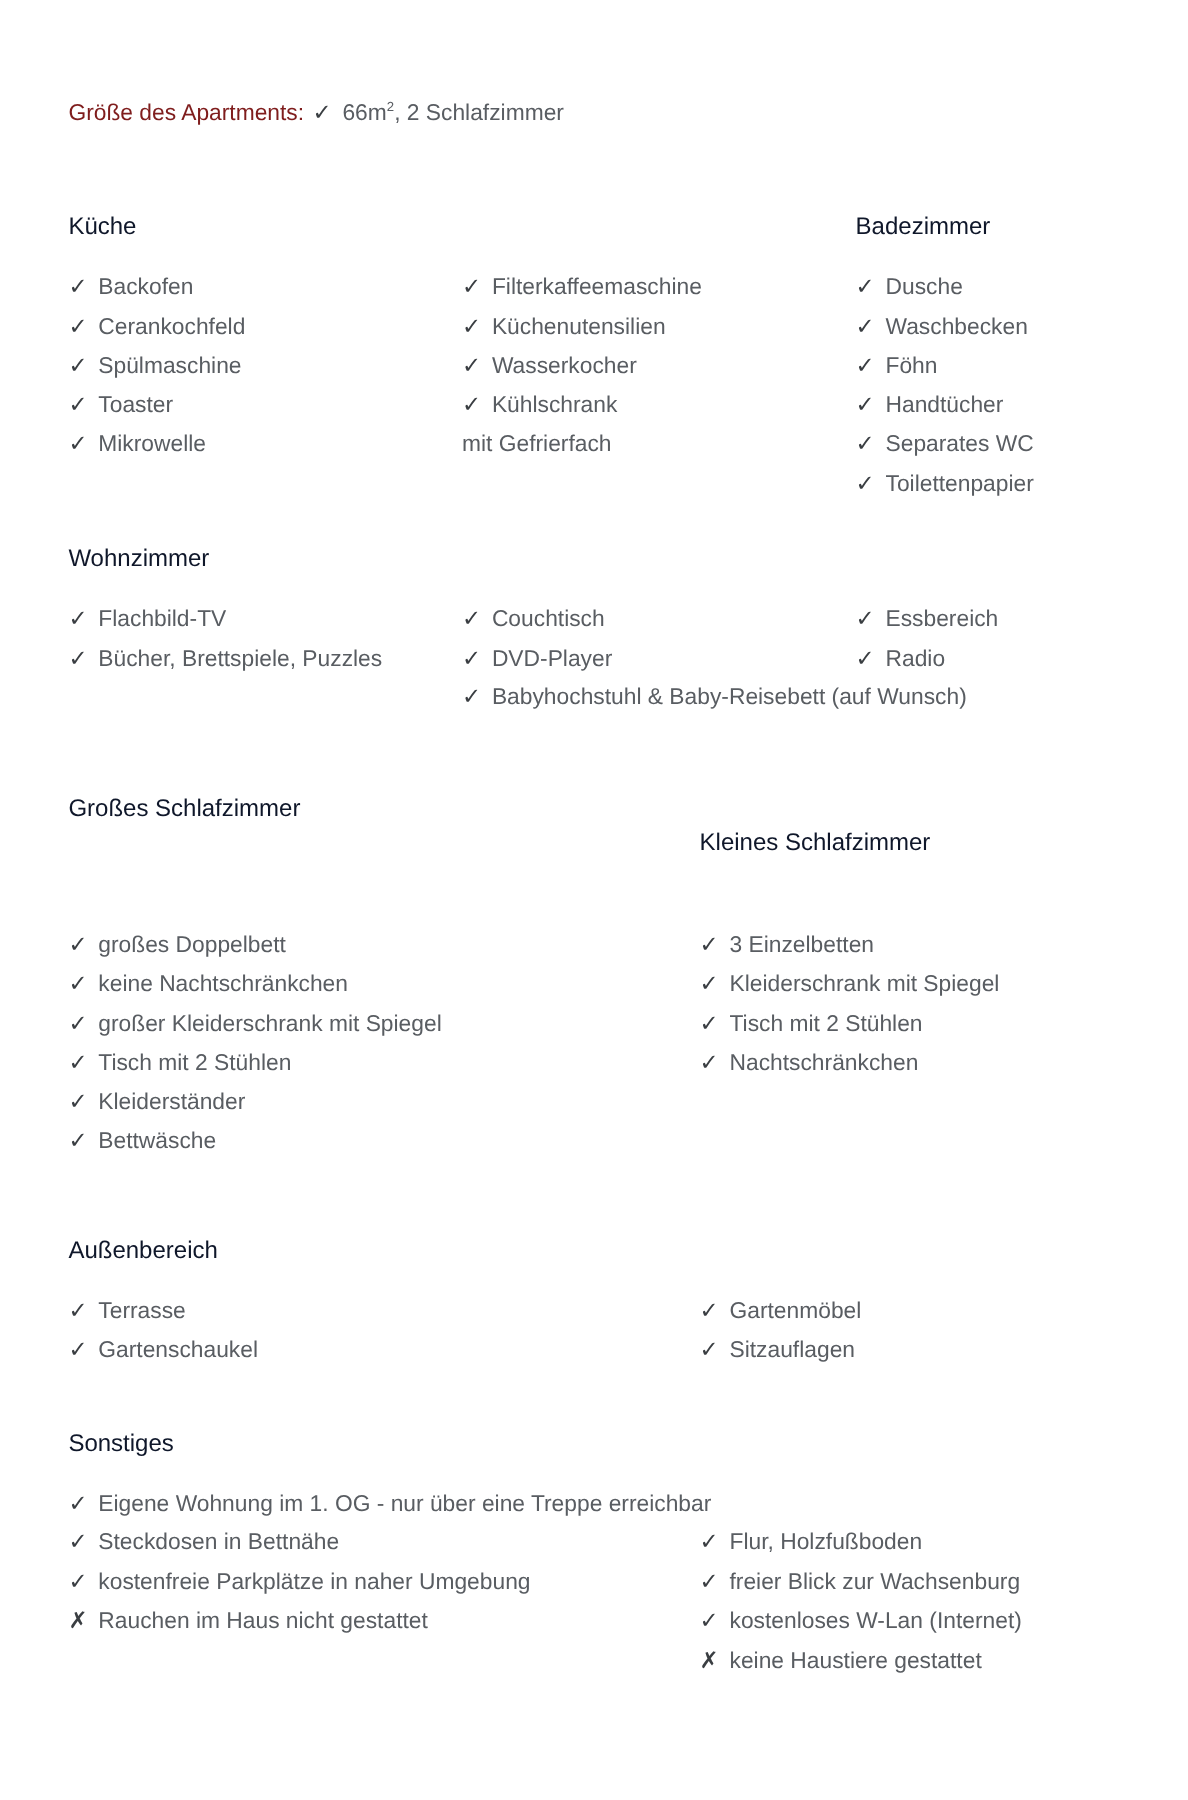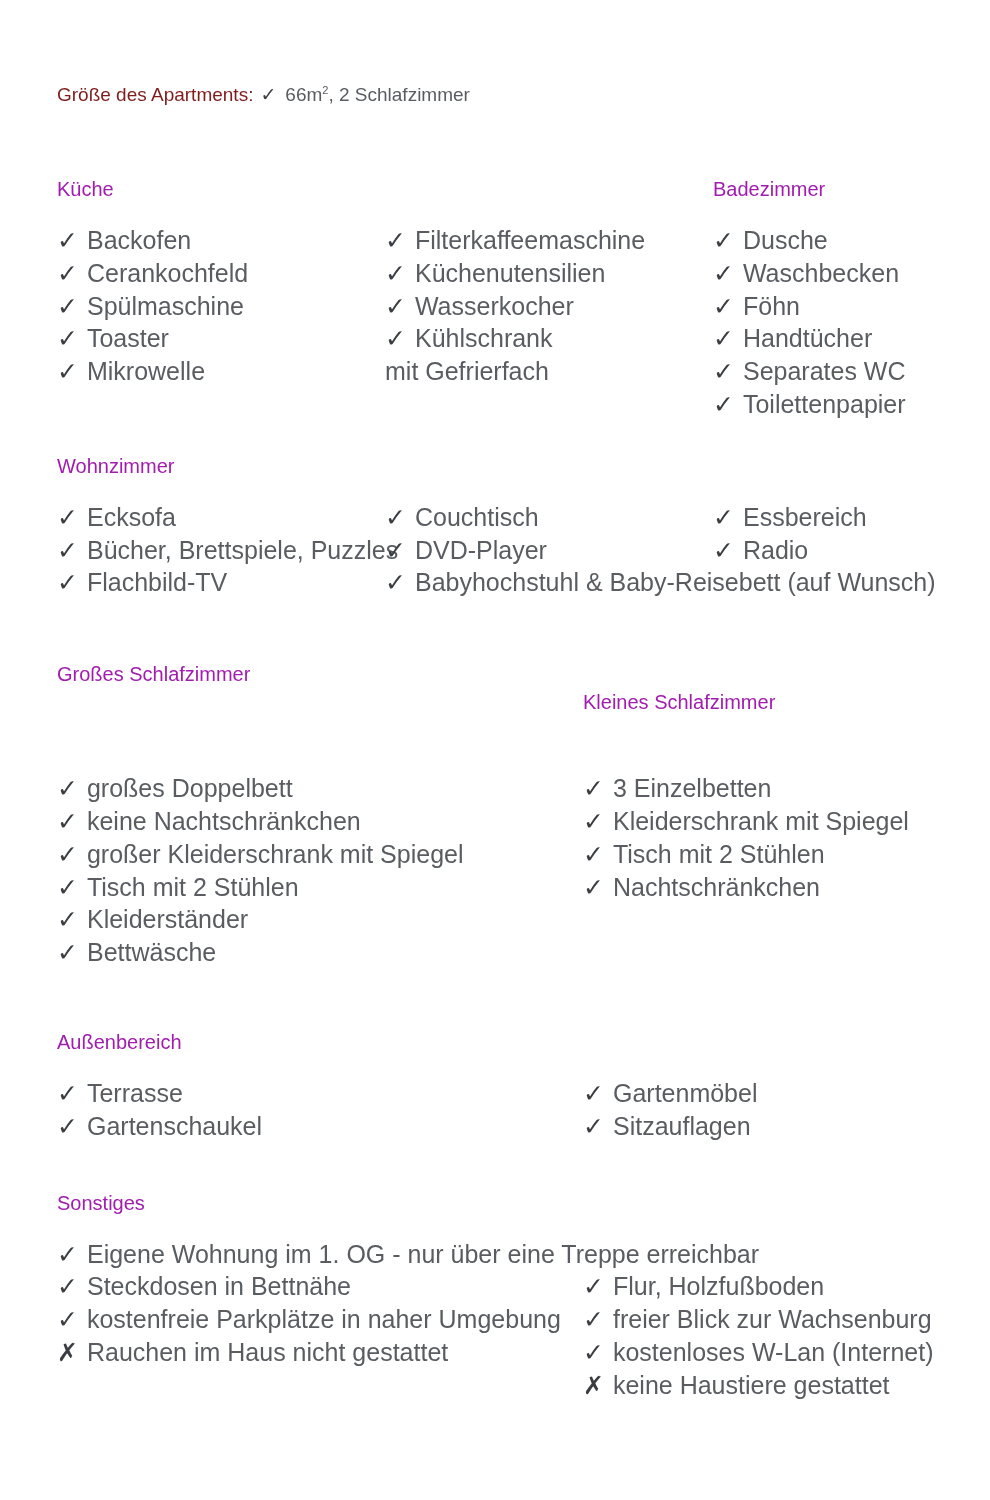--- a/index.html
+++ b/index.html
@@ -20,34 +20,34 @@
 
   
   .mark { color: #3a3e42; font-weight: 600; margin-right: 9px; }
   .mark.cross { font-weight: 700; }
 
   
   section.sec { display: block; }
   .sec h2 {
     font-size: 20px;
     font-weight: 400;
-    color: #a21caf;
+    color: #0f172a;
     margin: 0;
     line-height: 26px;
     white-space: nowrap;
   }
   .grid { display: grid; }
   .cols-3 .grid { grid-template-columns: 328px 328px 1fr; }
   .cols-2 .grid { grid-template-columns: 526px 1fr; }
 
   .body-wrap { margin-top: 22px; }
   .gap-lg .body-wrap { margin-top: 57px; }
 
   .item {
-    font-size: 25px;
+    font-size: 19px;
     line-height: 32.8px;
     white-space: nowrap;
   }
   .col { min-width: 0; overflow: visible; }
 
   
   #sections .sec:nth-child(1) { margin-top: 68px; }
   #sections .sec:nth-child(2) { margin-top: 32px; }
   #sections .sec:nth-child(3) { margin-top: 62px; }
   #sections .sec:nth-child(4) { margin-top: 60px; }
@@ -95,23 +95,22 @@
           </div>
         </div>
       </section>
       <section class="sec cols-3">
         <div class="grid hrow">
           <h2 style="grid-column: 1;">Wohnzimmer</h2>
         </div>
         <div class="body-wrap">
           <div class="grid items">
             <div class="col">
-              <div class="item"><span class="mark">✓</span><span class="txt">Ecksofa</span></div>
+              <div class="item"><span class="mark">✓</span><span class="txt">Flachbild-TV</span></div>
               <div class="item"><span class="mark">✓</span><span class="txt">Bücher, Brettspiele, Puzzles</span></div>
-              <div class="item"><span class="mark">✓</span><span class="txt">Flachbild-TV</span></div>
             </div>
             <div class="col">
               <div class="item"><span class="mark">✓</span><span class="txt">Couchtisch</span></div>
               <div class="item"><span class="mark">✓</span><span class="txt">DVD-Player</span></div>
               <div class="item"><span class="mark">✓</span><span class="txt">Babyhochstuhl &amp; Baby-Reisebett (auf Wunsch)</span></div>
             </div>
             <div class="col">
               <div class="item"><span class="mark">✓</span><span class="txt">Essbereich</span></div>
               <div class="item"><span class="mark">✓</span><span class="txt">Radio</span></div>
             </div>

